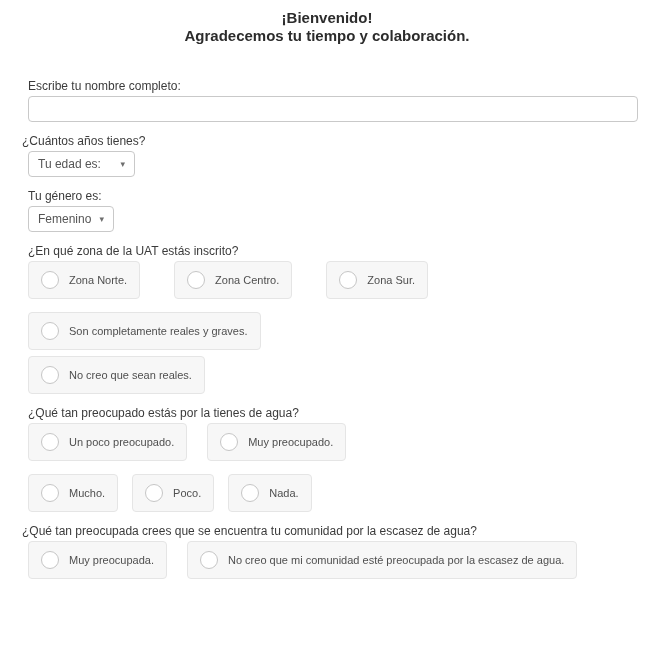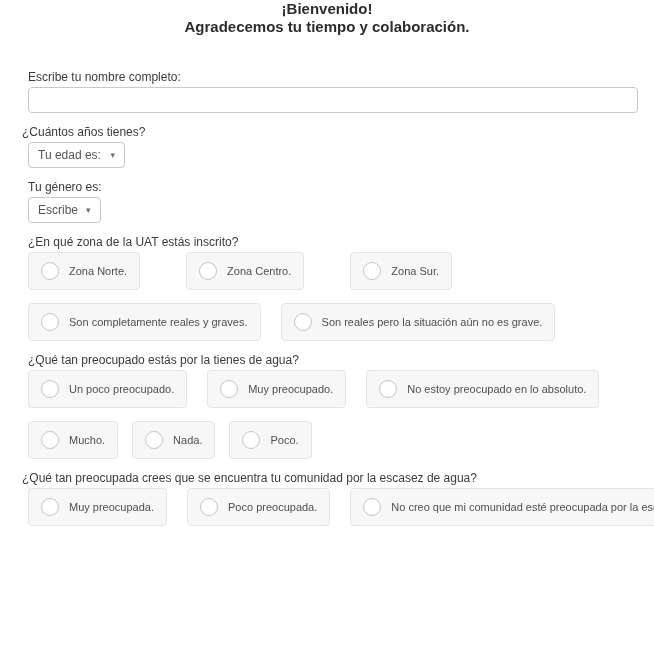--- a/index.html
+++ b/index.html
@@ -7,20 +7,21 @@
   .page {
     width: 654px;
     height: 645px;
     background: #ffffff;
     overflow: hidden;
     font-family: "Liberation Sans", "DejaVu Sans", sans-serif;
     color: #3b3b3b;
   }
   
   .header {
+    padding-top: 9px;
     text-align: center;
     font-size: 15px;
     font-weight: 700;
     line-height: 17.5px;
     color: #2c2c2c;
   }
   
   .form { padding: 0 16px 0 28px; }
   .q { margin-bottom: 13px; }
   .q-first { margin-top: 36px; }
@@ -58,24 +59,24 @@
     font-size: 12px;
     color: #555555;
     cursor: default;
   }
   .dropdown .caret {
     font-size: 9px;
     color: #6e6e6e;
     margin-left: 8px;
     line-height: 1;
   }
-  .dd-age { width: 97px; }
+  .dd-age { width: 107px; }
   .options-row { display: flex; align-items: flex-start; }
   .options-row + .options-row { margin-top: 6px; }
-  .gap-lg  > .option + .option { margin-left: 46px; }
+  .gap-lg  > .option + .option { margin-left: 34px; }
   .gap-md  > .option + .option { margin-left: 20px; }
   .gap-sm  > .option + .option { margin-left: 14px; }
   .option {
     display: inline-flex;
     align-items: center;
     height: 38px;
     padding: 0 12px;
     background: #f7f7f7;
     border: 1px solid #e5e5e5;
     border-radius: 4px;
@@ -120,21 +121,21 @@
       <label class="q-label outdent">¿Cuántos años tienes?</label>
       <div class="dropdown dd-age">
         <span>Tu edad es:</span>
         <span class="caret">▾</span>
       </div>
     </div>
 
     <div class="q">
       <label class="q-label">Tu género es:</label>
       <div class="dropdown">
-        <span>Escribe</span>
+        <span>Femenino</span>
         <span class="caret">▾</span>
       </div>
     </div>
 
     <div class="q">
       <label class="q-label">¿En qué zona de la UAT estás inscrito?</label>
       <div class="options-row gap-lg">
         <div class="option">
           <span class="radio"></span>
           <span class="option-text">Zona Norte.</span>
@@ -149,72 +150,66 @@
         </div>
       </div>
     </div>
 
     <div class="q">
       <div class="options-row gap-md">
         <div class="option">
           <span class="radio"></span>
           <span class="option-text">Son completamente reales y graves.</span>
         </div>
-        <div class="option">
-          <span class="radio"></span>
-          <span class="option-text">Son reales pero la situación aún no es grave.</span>
+      </div>
+      <div class="options-row gap-md">
+        <div class="option">
+          <span class="radio"></span>
+          <span class="option-text">No creo que sean reales.</span>
         </div>
       </div>
     </div>
 
     <div class="q">
       <label class="q-label">¿Qué tan preocupado estás por la tienes de agua?</label>
       <div class="options-row gap-md">
         <div class="option">
           <span class="radio"></span>
           <span class="option-text">Un poco preocupado.</span>
         </div>
         <div class="option">
           <span class="radio"></span>
           <span class="option-text">Muy preocupado.</span>
         </div>
-        <div class="option">
-          <span class="radio"></span>
-          <span class="option-text">No estoy preocupado en lo absoluto.</span>
-        </div>
       </div>
     </div>
 
     <div class="q">
       <div class="options-row gap-sm">
         <div class="option">
           <span class="radio"></span>
           <span class="option-text">Mucho.</span>
         </div>
         <div class="option">
           <span class="radio"></span>
+          <span class="option-text">Poco.</span>
+        </div>
+        <div class="option">
+          <span class="radio"></span>
           <span class="option-text">Nada.</span>
         </div>
-        <div class="option">
-          <span class="radio"></span>
-          <span class="option-text">Poco.</span>
-        </div>
       </div>
     </div>
 
     <div class="q">
       <label class="q-label outdent">¿Qué tan preocupada crees que se encuentra tu comunidad por la escasez de agua?</label>
       <div class="options-row gap-md">
         <div class="option">
           <span class="radio"></span>
           <span class="option-text">Muy preocupada.</span>
-        </div>
-        <div class="option">
-          <span class="radio"></span>
-          <span class="option-text">Poco preocupada.</span>
         </div>
         <div class="option">
           <span class="radio"></span>
           <span class="option-text">No creo que mi comunidad esté preocupada por la escasez de agua.</span>
         </div>
       </div>
     </div>
 
   </div>
 </div>

